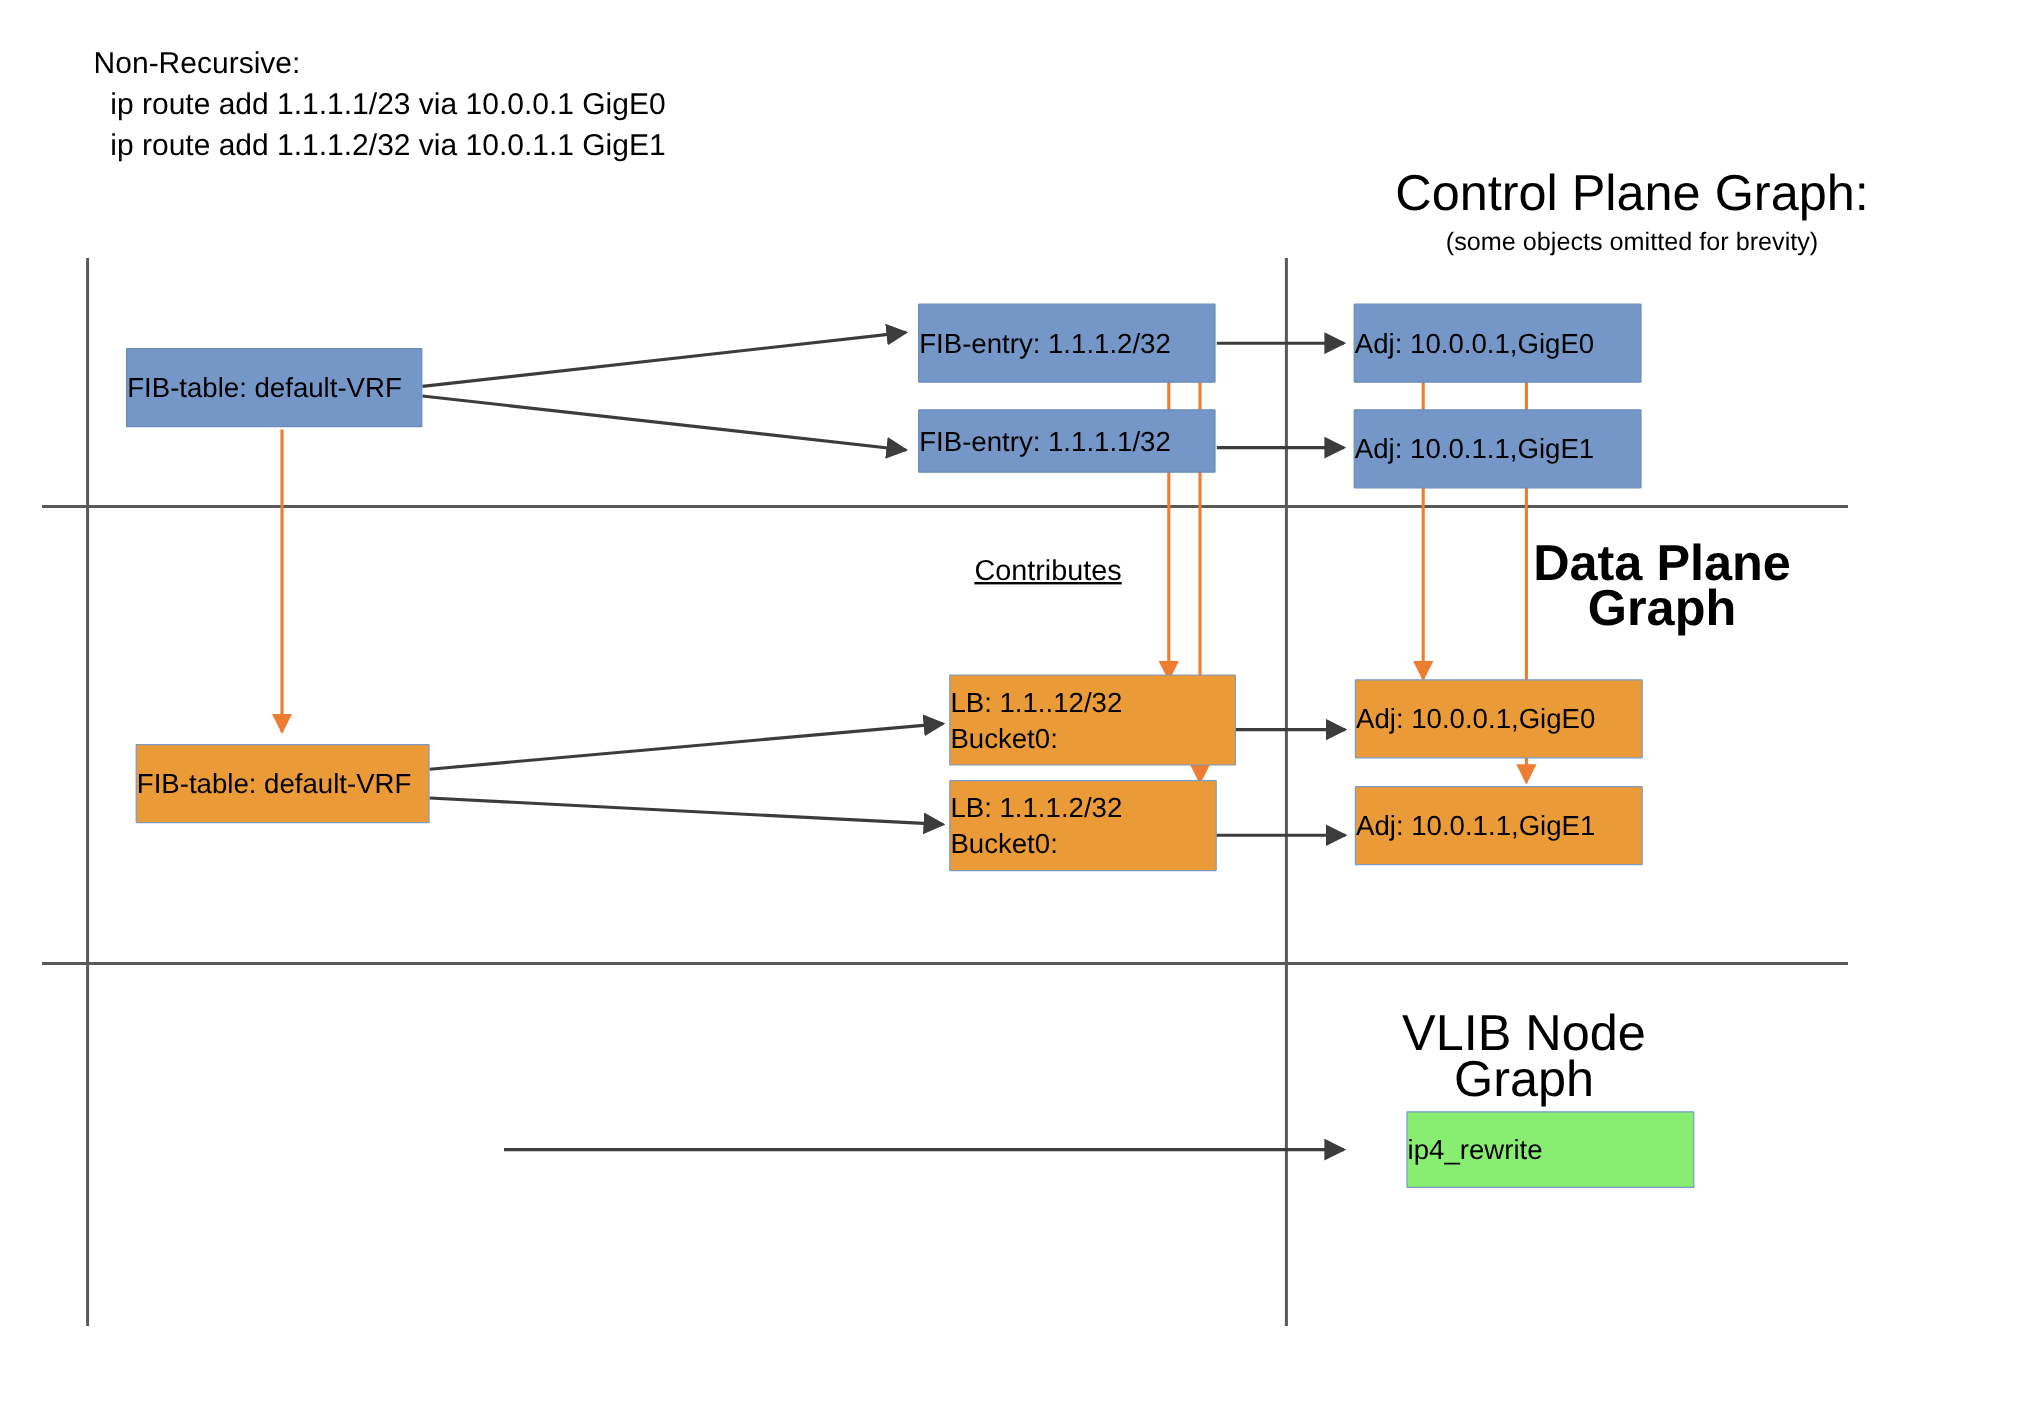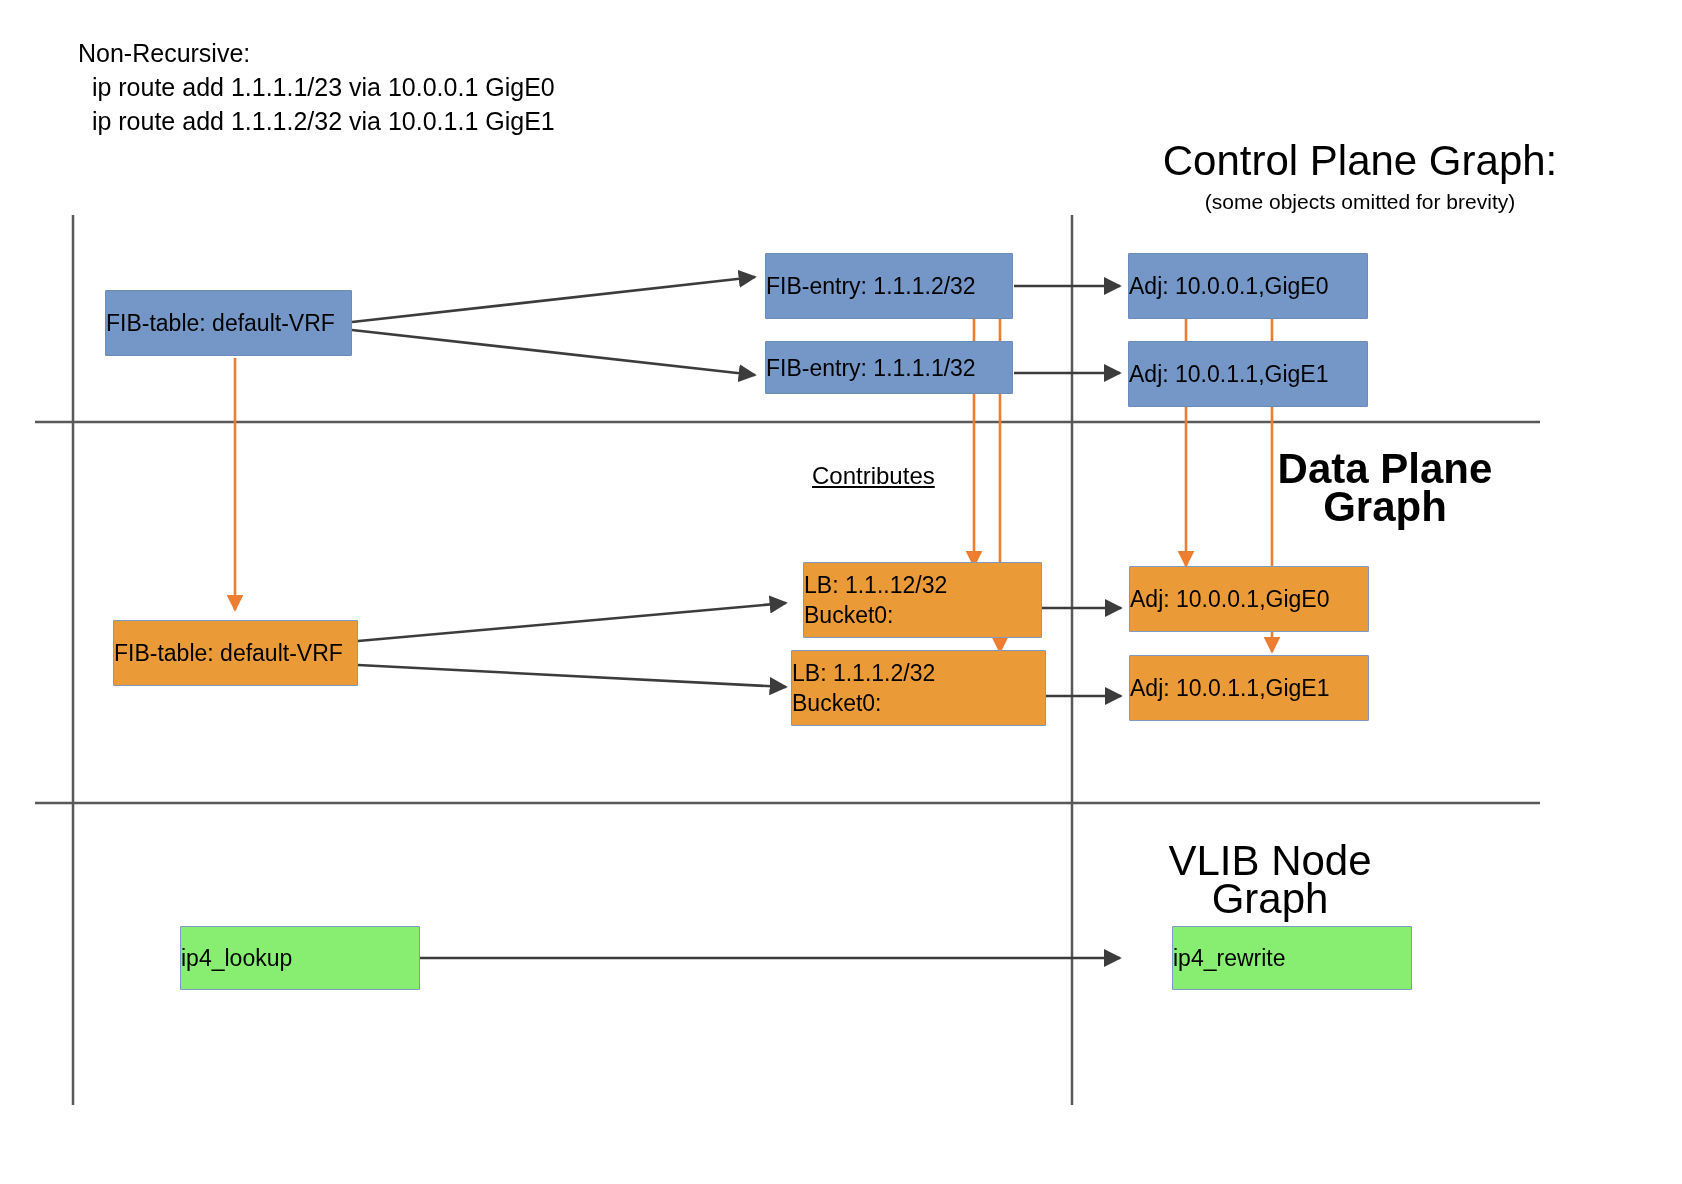--- a/index.html
+++ b/index.html
@@ -157,39 +157,36 @@
   </div>
 
   <div class="node blue" style="left:1128px; top:341px; width:240px; height:66px;">
     <span>Adj: 10.0.1.1,GigE1</span>
   </div>
 
   <div class="node orange" style="left:113px; top:620px; width:245px; height:66px;">
     <span>FIB-table: default-VRF</span>
   </div>
 
-  <div class="node orange" style="left:791px; top:562px; width:239px; height:76px;margin-left:12px;">
+  <div class="node orange" style="left:791px; top:562px; width:239px; height:76px;">
     <span>LB: 1.1..12/32</span>
     <span class="line2">Bucket0:</span>
   </div>
 
-  <div class="node orange" style="left:791px; top:650px; width:255px; height:76px;">
+  <div class="node orange" style="left:791px; top:650px; width:223px; height:76px;">
     <span>LB: 1.1.1.2/32</span>
     <span class="line2">Bucket0:</span>
   </div>
 
   <div class="node orange" style="left:1129px; top:566px; width:240px; height:66px;">
     <span>Adj: 10.0.0.1,GigE0</span>
   </div>
 
   <div class="node orange" style="left:1129px; top:655px; width:240px; height:66px;">
     <span>Adj: 10.0.1.1,GigE1</span>
   </div>
 
-  <div class="node green" style="left:180px; top:926px; width:240px; height:64px;">
-    <span>ip4_lookup</span>
-  </div>
 
   <div class="node green" style="left:1128px; top:926px; width:240px; height:64px;margin-left:44px;">
     <span>ip4_rewrite</span>
   </div>
 
 </div>
 
 </body></html>

